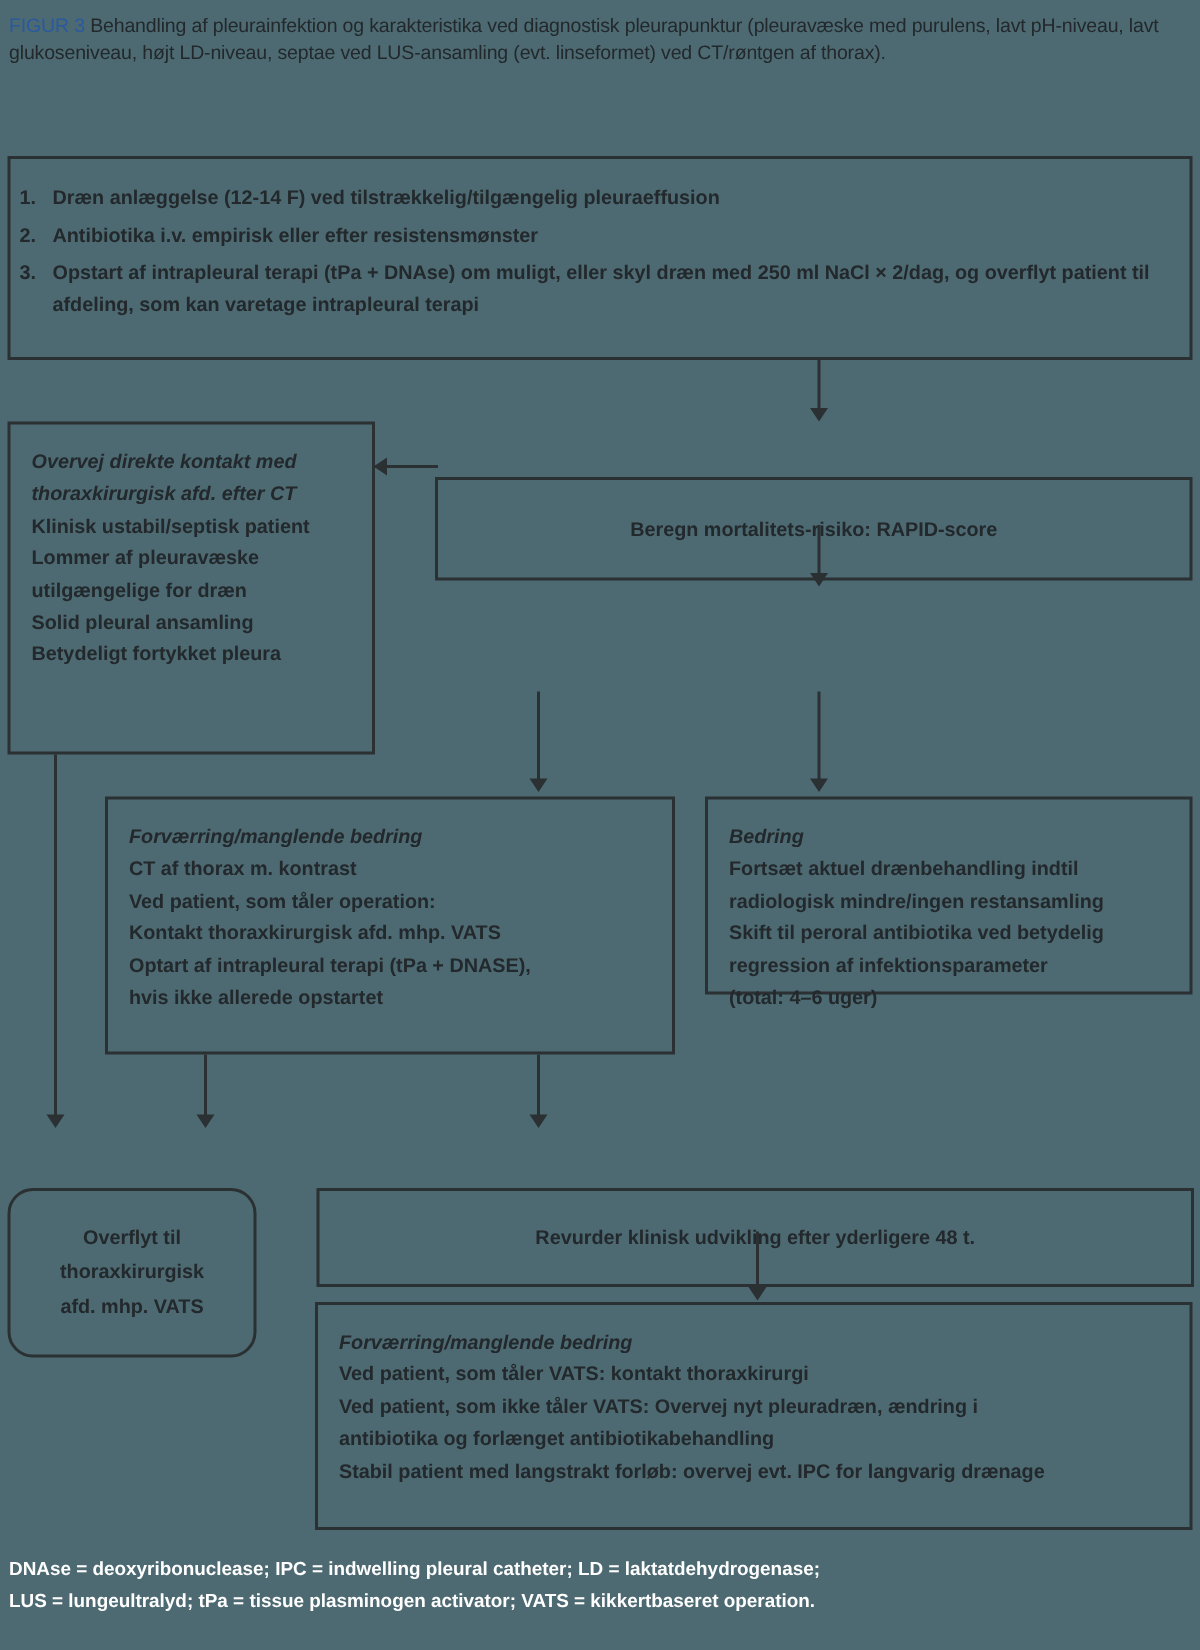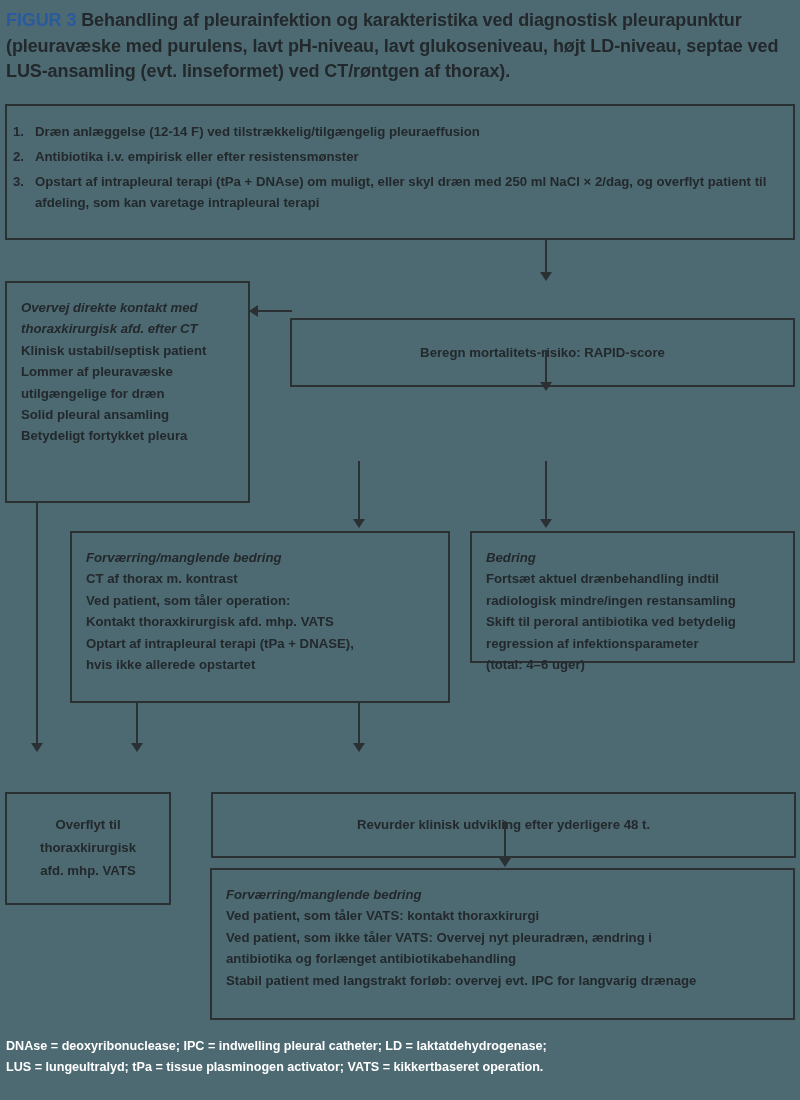--- a/index.html
+++ b/index.html
@@ -22,22 +22,22 @@
     width: 800px;
     height: 1100px;
   }
 
   
   .caption {
     position: absolute;
     left: 6px;
     top: 8px;
     width: 788px;
-    font-size: 18px;
-    font-weight: bold;
+    font-size: 13px;
+    font-weight: normal;
     line-height: 1.42;
     color: #22282b;
     letter-spacing: -0.1px;
   }
   .caption .figtag {
     color: #2a5a9e;
   }
 
   
   .box {
@@ -207,21 +207,21 @@
 
   <div class="vline" style="left:36px; top:503px; height:244px;"></div>
   <div class="arrowdown" style="left:31px; top:743px;"></div>
 
   <div class="vline" style="left:136px; top:703px; height:44px;"></div>
   <div class="arrowdown" style="left:131px; top:743px;"></div>
 
   <div class="vline" style="left:358px; top:703px; height:44px;"></div>
   <div class="arrowdown" style="left:353px; top:743px;"></div>
 
-  <div class="box center" style="left:5px; top:755px; width:166px; height:113px; flex-direction:column; line-height:1.72;">
+  <div class="box center" style="left:5px; top:755px; width:166px; height:113px; flex-direction:column; line-height:1.72;border-radius:17px;">
     <span>Overflyt til</span>
     <span>thoraxkirurgisk</span>
     <span>afd. mhp. VATS</span>
   </div>
 
   <div class="box center" style="left:211px; top:755px; width:585px; height:66px;align-items:center;">
     <span>Revurder klinisk udvikling efter yderligere 48 t.</span>
   </div>
 
   <div class="vline" style="left:504px; top:821px; height:41px;"></div>

